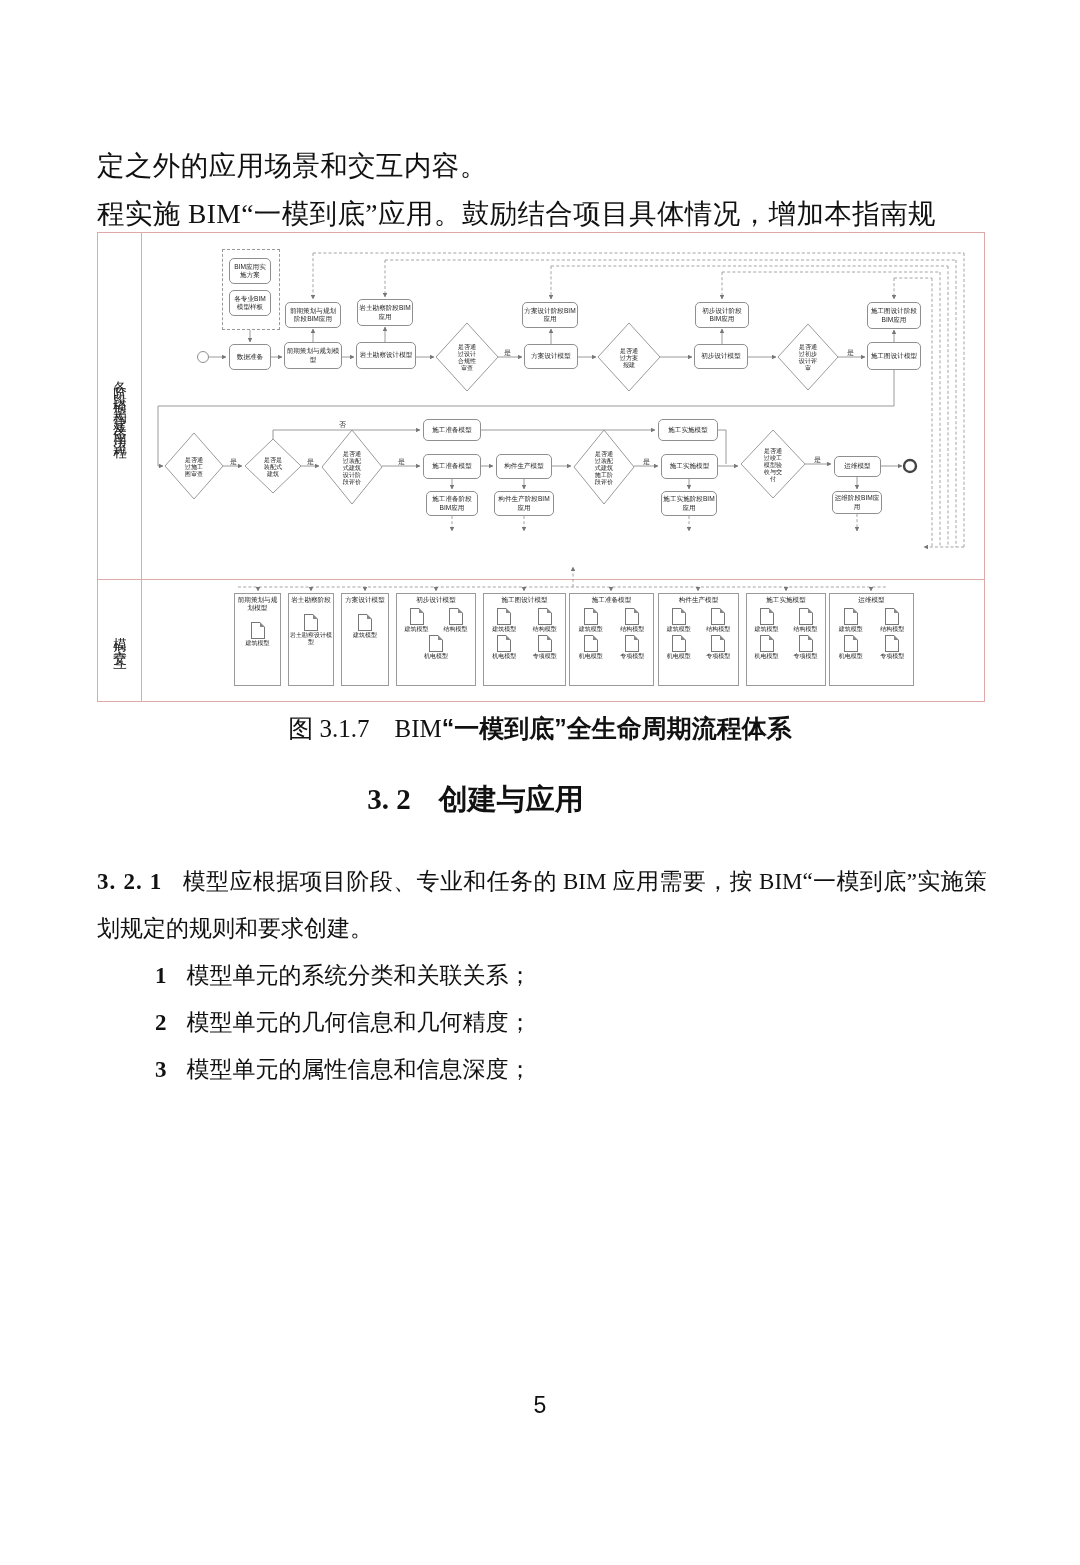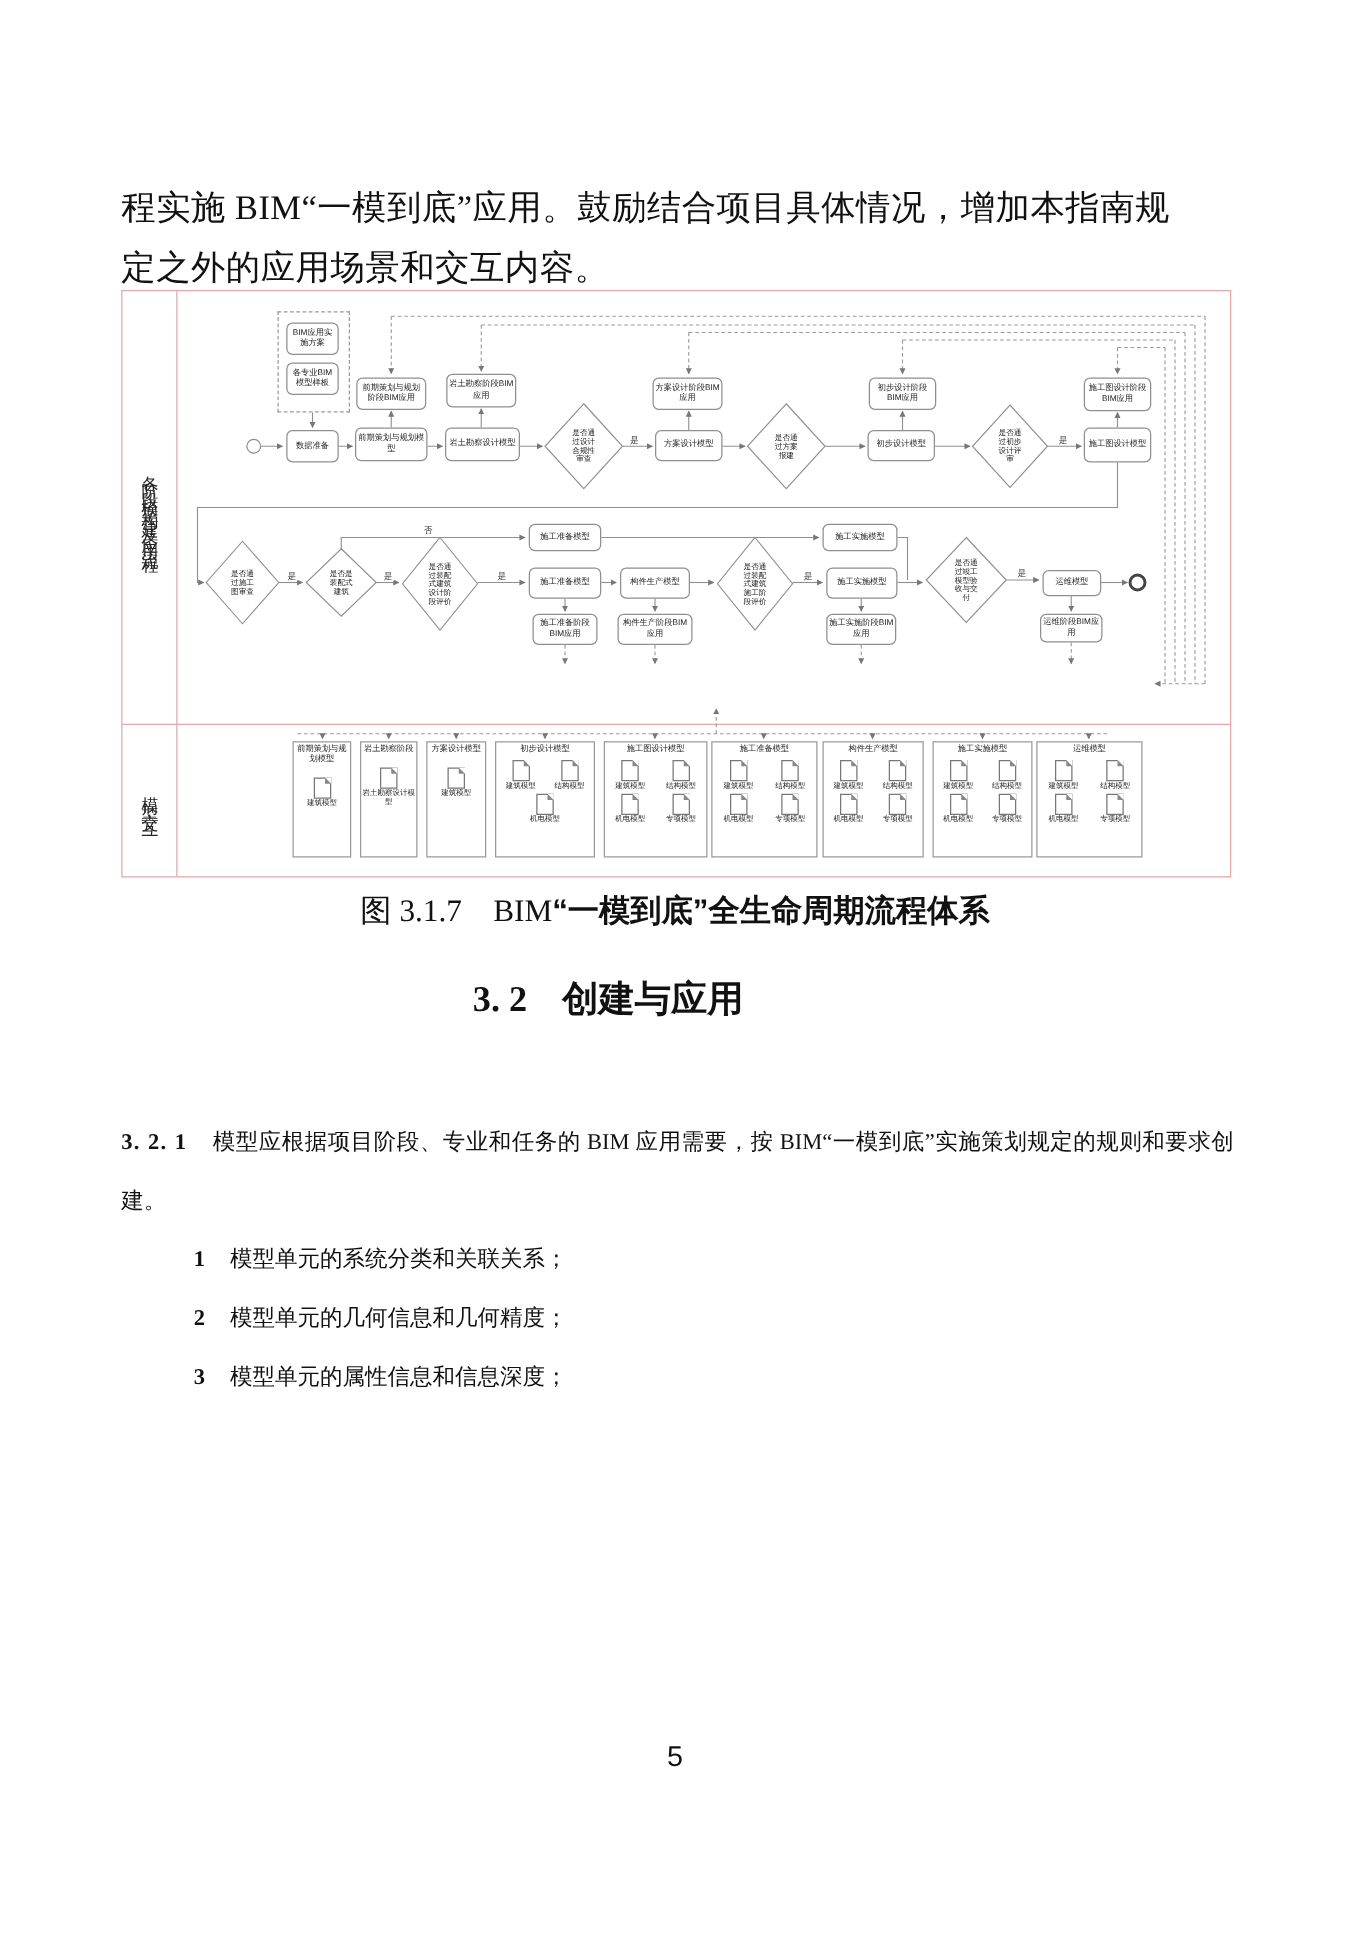--- a/index.html
+++ b/index.html
@@ -2,23 +2,23 @@
 <html><head>
 <meta charset="utf-8">
 <style>
   html,body{margin:0;padding:0;background:#fff;}
   .page{position:relative;width:1080px;height:1565px;background:#fff;overflow:hidden;
         font-family:"Liberation Serif","DejaVu Serif",serif;color:#111;}
   
   .intro{position:absolute;left:97px;top:142px;width:890px;font-size:27.5px;line-height:48px;letter-spacing:.4px;}
   .caption{position:absolute;left:0;top:712px;width:1080px;text-align:center;font-size:25px;}
   .caption .cap-bold{font-family:"Liberation Sans","DejaVu Sans",sans-serif;font-weight:bold;}
-  .heading{position:absolute;left:16px;top:780px;width:875px;text-align:center;font-size:29px;font-weight:bold;padding-left:33px;}
+  .heading{position:absolute;left:5px;top:780px;width:875px;text-align:center;font-size:29px;font-weight:bold;padding-left:33px;}
   .heading .h-title{font-family:"Liberation Sans","DejaVu Sans",sans-serif;margin-left:28px;}
-  .bodytext{position:absolute;left:97px;top:858px;width:890px;font-size:18px;line-height:47px;margin-top:32px;}
+  .bodytext{position:absolute;left:97px;top:858px;width:890px;font-size:23px;line-height:47px;}
   .clause{margin:0;text-align:justify;}
   .cnum{font-weight:bold;margin-right:20px;letter-spacing:1px;}
   .li{margin:0;padding-left:58px;}
   .lnum{font-weight:bold;margin-right:20px;}
   .pagenum{position:absolute;left:0;top:1392px;width:1080px;text-align:center;font-size:23px;
            font-family:"Liberation Sans","DejaVu Sans",sans-serif;}
   
   .diag{position:absolute;left:97px;top:232px;width:886px;height:468px;border:1px solid #dfa9a9;
         font-family:"Liberation Sans","DejaVu Sans",sans-serif;}
   .redv{position:absolute;left:43px;top:0;height:468px;border-left:1px solid #dfa9a9;}
@@ -47,22 +47,22 @@
   .doc::after{content:"";position:absolute;top:-1px;right:-1px;border-style:solid;
               border-width:0 5px 5px 0;border-color:#fff #fff #888 #fff;}
   .doc-label{font-size:6px;line-height:1.1;color:#222;margin-top:1px;}
 </style>
 </head>
 <body>
 
 <div class="page">
 
   <div class="intro">
+    <div>定之外的应用场景和交互内容。</div>
     <div>程实施 BIM“一模到底”应用。鼓励结合项目具体情况，增加本指南规</div>
-    <div>定之外的应用场景和交互内容。</div>
   </div>
 
   <div class="diag">
     <div class="redv"></div>
     <div class="redh"></div>
     <div class="vlab vlab1">各阶段模型构建及应用流程</div>
     <div class="vlab vlab2">模型交互</div>
 
     <svg class="wires" width="886" height="468" viewBox="0 0 886 468">
       <defs>

